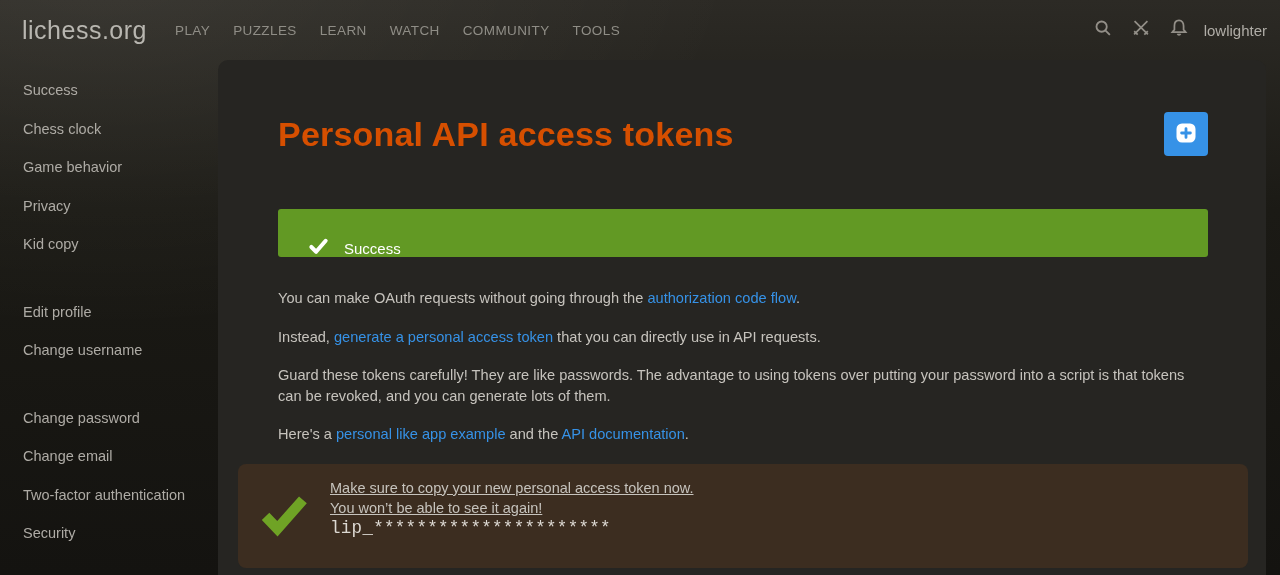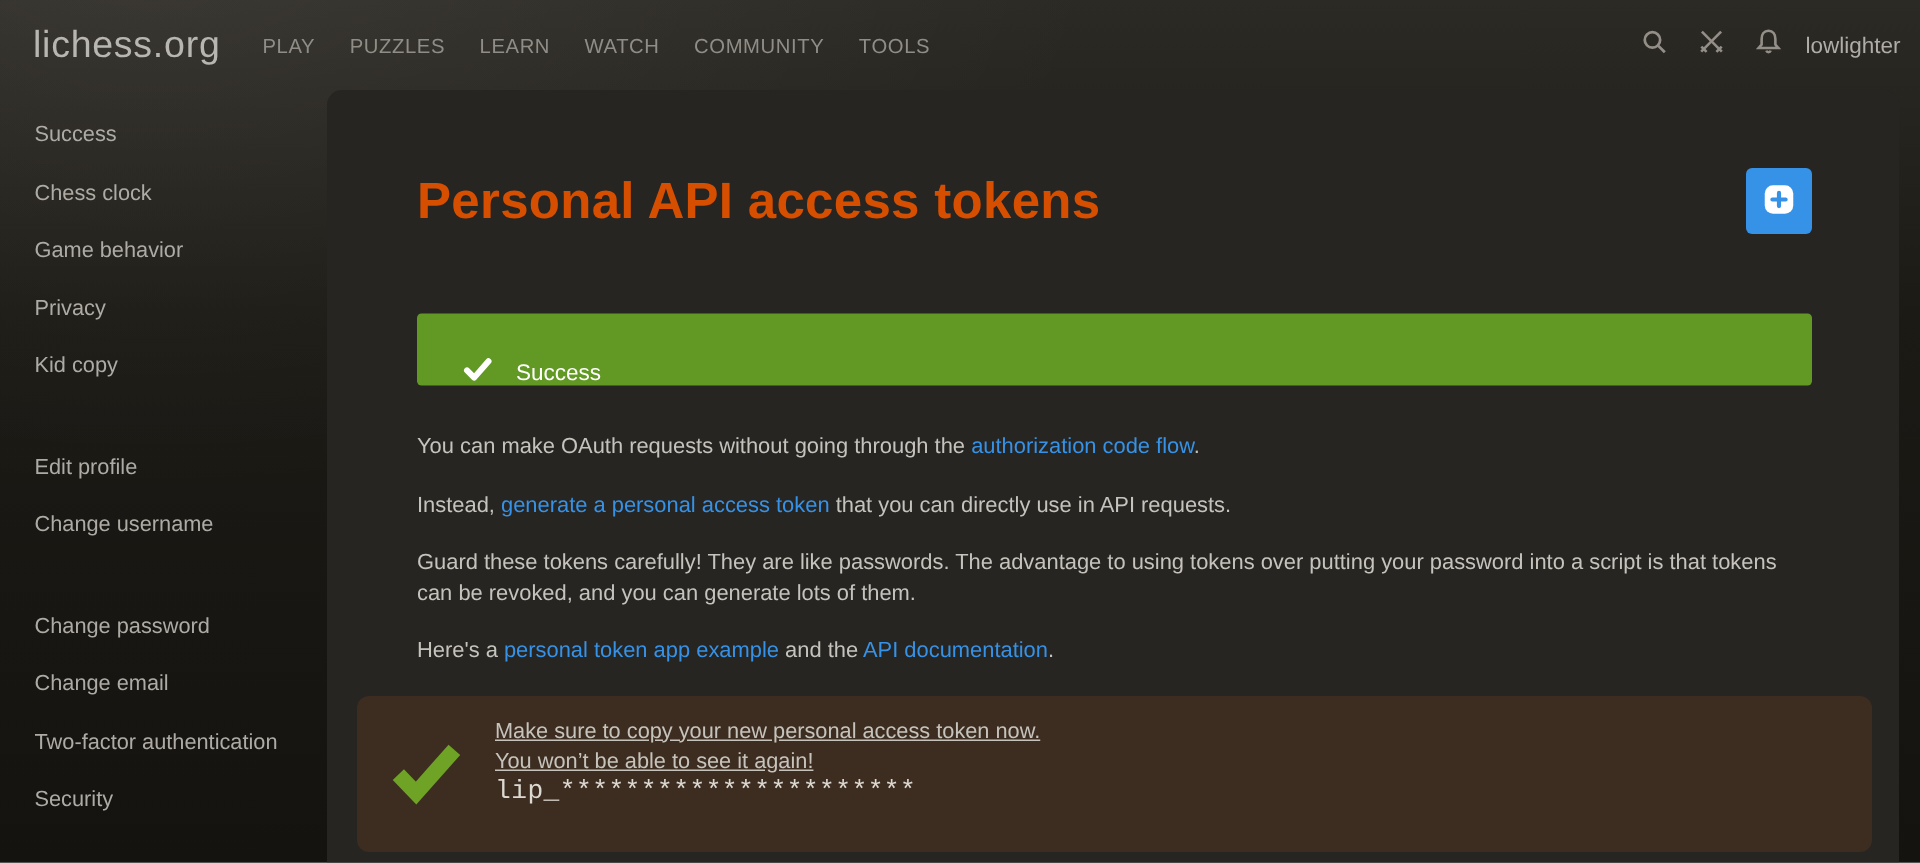--- a/index.html
+++ b/index.html
@@ -244,21 +244,21 @@
           <path d="M3.5 11.5 L8.5 16.5 L18.5 5" stroke="#ffffff" stroke-width="4.2" stroke-linecap="round" stroke-linejoin="round"></path>
         </svg>
       </span>
       <span class="flash-label">Success</span>
     </div>
 
     <div class="paragraphs">
         <p><span>You can make OAuth requests without going through the </span><a>authorization code flow</a><span>.</span></p>
         <p><span>Instead, </span><a>generate a personal access token</a><span> that you can directly use in API requests.</span></p>
         <p><span>Guard these tokens carefully! They are like passwords. The advantage to using tokens over putting your password into a script is that tokens can be revoked, and you can generate lots of them.</span></p>
-        <p><span>Here's a </span><a>personal token app example</a><span> and the </span><a>API documentation</a><span>.</span></p>
+        <p><span>Here's a </span><a>personal like app example</a><span> and the </span><a>API documentation</a><span>.</span></p>
       </div>
 
     <div class="token-box">
       <div class="token-check">
         <svg width="52" height="52" viewBox="0 0 22 22" fill="none">
           <path d="M3.2 11.6 L8.2 16.8 L19 4.6" stroke="#6fa325" stroke-width="4.4" stroke-linejoin="miter"></path>
         </svg>
       </div>
       <div class="token-texts">
         <div class="token-line">Make sure to copy your new personal access token now.</div>

